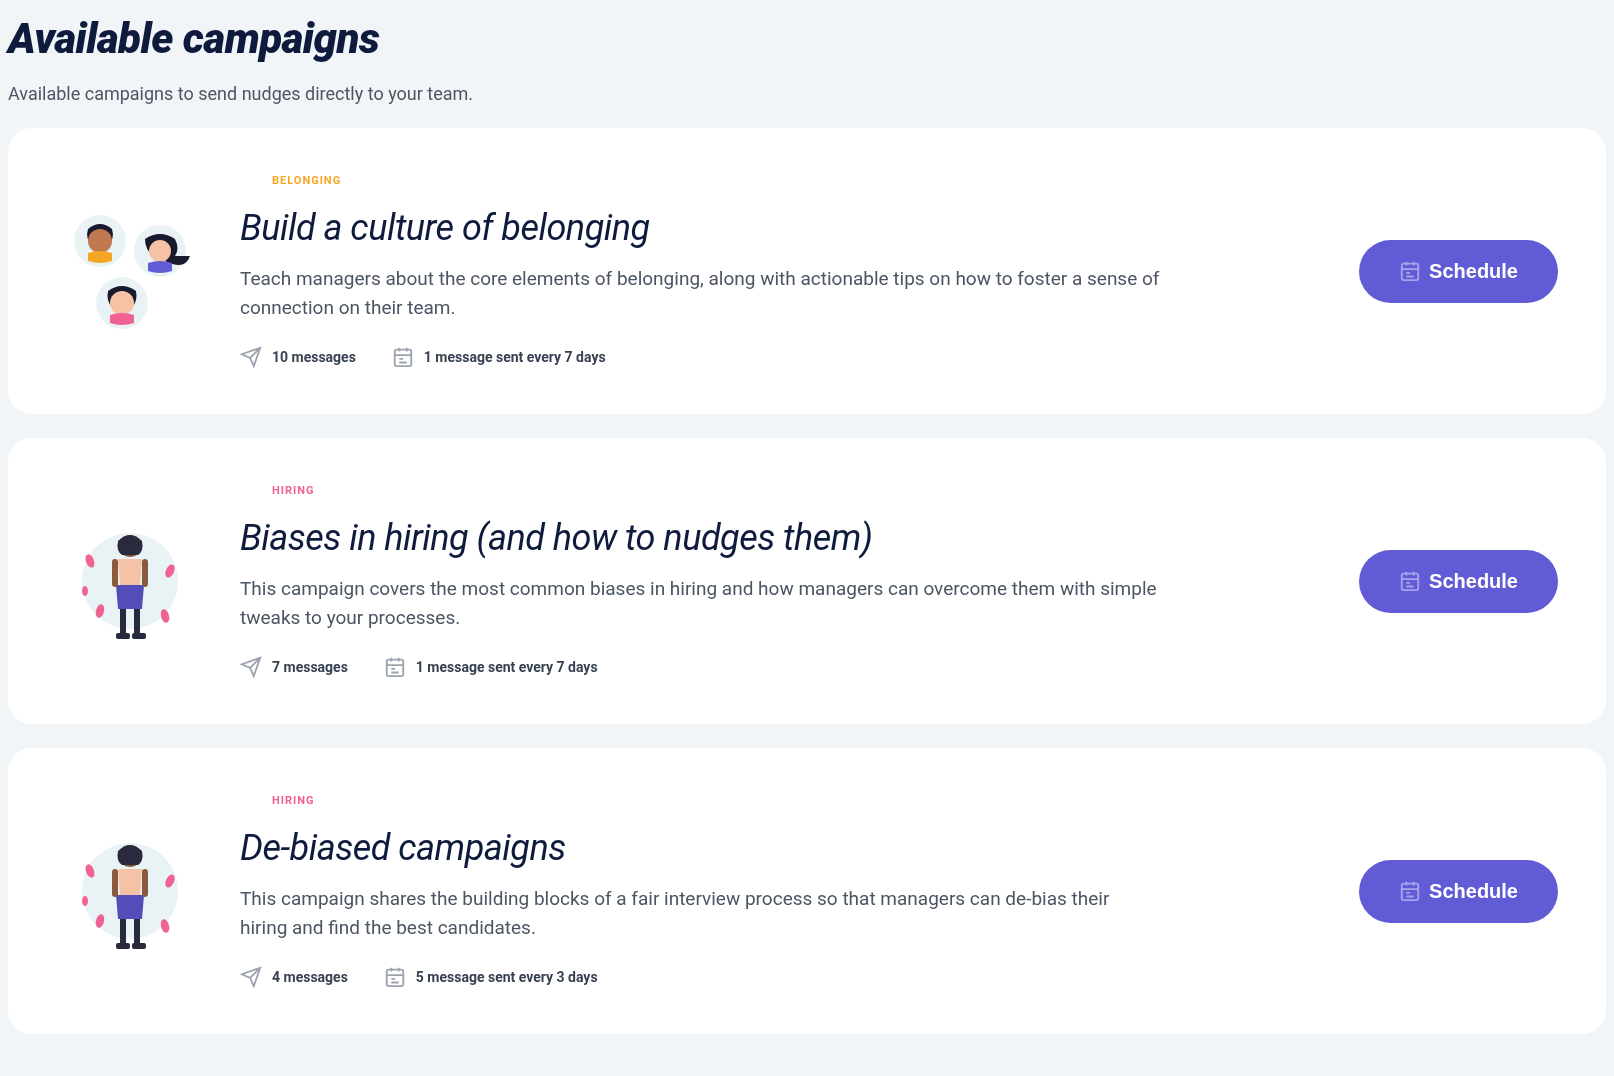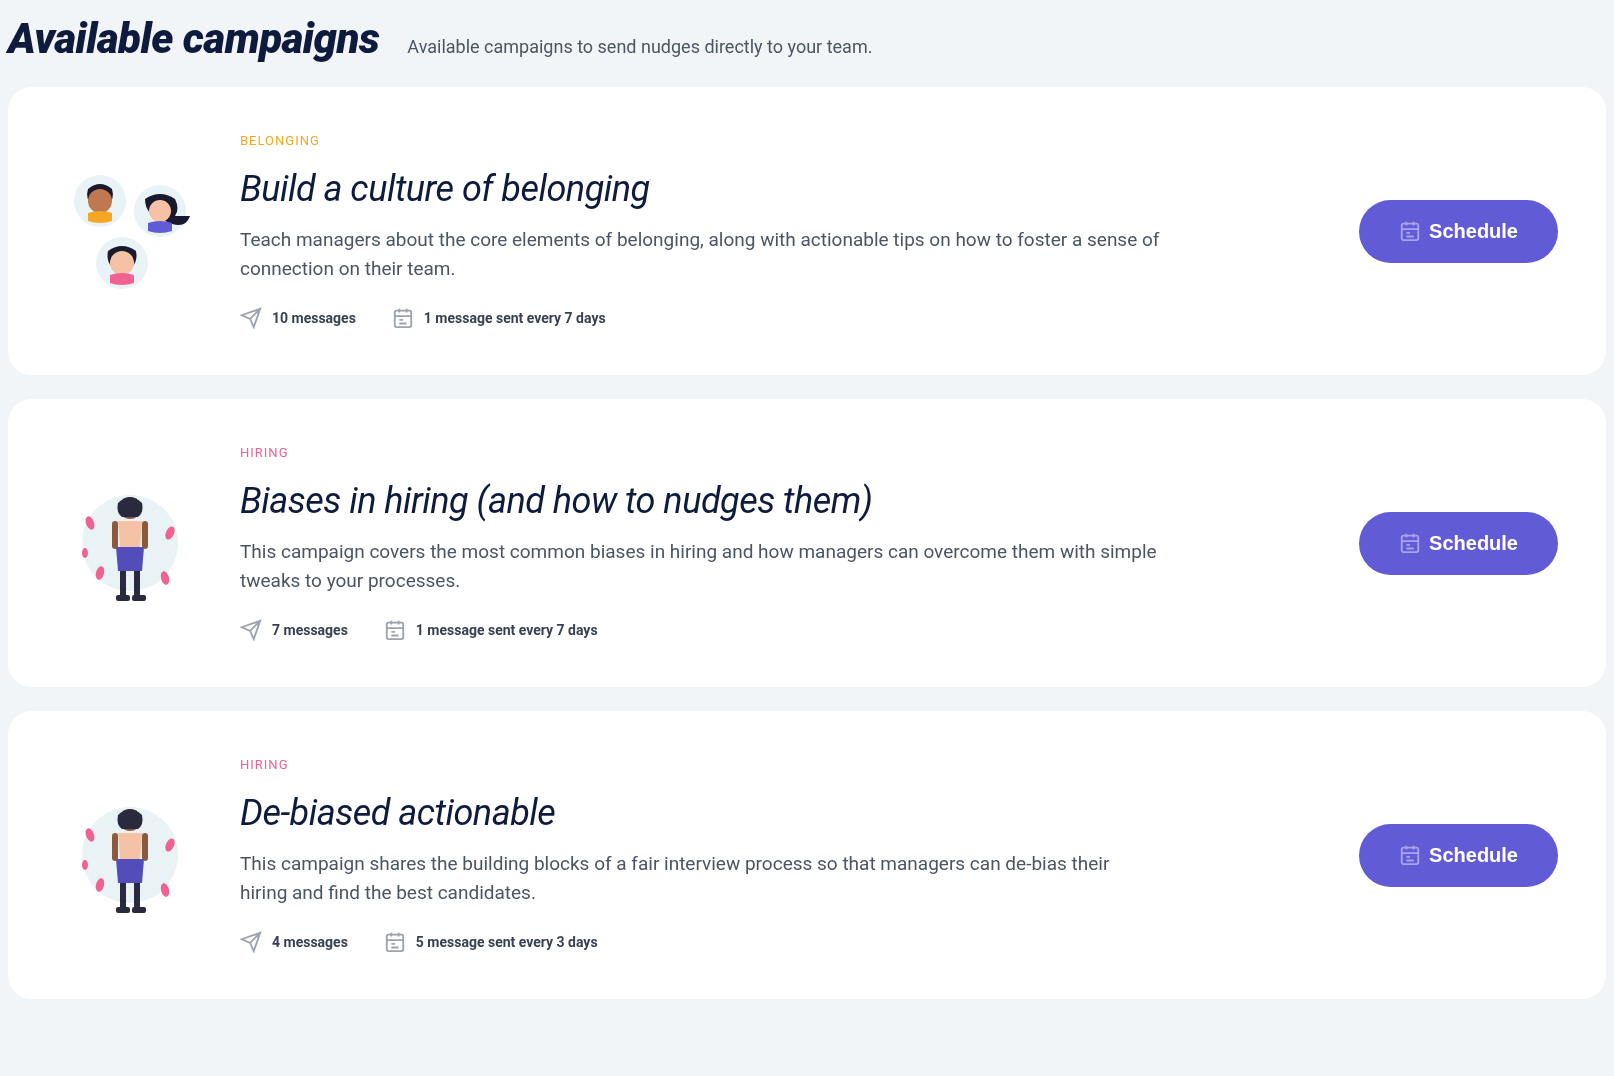--- a/index.html
+++ b/index.html
@@ -9,22 +9,23 @@
     }
     body {
       font-family: -apple-system, BlinkMacSystemFont, 'Segoe UI', Roboto, Helvetica, Arial, sans-serif;
       background-color: #f2f5f8;
       padding: 0 8px;
       width: 1614px;
     }
     .header {
       display: flex;
       align-items: baseline;
-      gap: 28px;
+      gap: 20px;
       padding: 14px 0 24px 0;
+      flex-direction: column;
     }
     .page-title {
       font-size: 42px;
       font-weight: 900;
       font-style: italic;
       color: #0f1b3d;
       letter-spacing: -0.5px;
     }
     .page-subtitle {
       font-size: 18px;
@@ -48,25 +49,26 @@
       height: 140px;
       flex-shrink: 0;
       display: flex;
       align-items: center;
       justify-content: center;
     }
     .card-content {
       flex: 1;
     }
     .card-category {
-      font-size: 13px;
-      font-weight: 400;
+      font-size: 11px;
+      font-weight: 700;
       letter-spacing: 1px;
       text-transform: uppercase;
       margin-bottom: 20px;
+      margin-left: 32px;
     }
     .cat-belonging { color: #f5a623; }
     .cat-hiring { color: #f06292; }
     .card-title {
       font-size: 36px;
       font-weight: 400;
       font-style: italic;
       color: #0f1b3d;
       letter-spacing: -0.5px;
       margin-bottom: 16px;
@@ -240,21 +242,21 @@
         <rect x="60" y="98" width="6" height="28" fill="#2a2a3e"></rect>
         <rect x="74" y="98" width="6" height="28" fill="#2a2a3e"></rect>
         <rect x="56" y="122" width="14" height="6" rx="2" fill="#2a2a3e"></rect>
         <rect x="72" y="122" width="14" height="6" rx="2" fill="#2a2a3e"></rect>
         <rect x="52" y="48" width="6" height="28" rx="3" fill="#8b5a3c"></rect>
         <rect x="82" y="48" width="6" height="28" rx="3" fill="#8b5a3c"></rect>
       </svg>
     </div>
     <div class="card-content">
       <div class="card-category cat-hiring">HIRING</div>
-      <h2 class="card-title">De-biased actionable</h2>
+      <h2 class="card-title">De-biased campaigns</h2>
       <p class="card-description">This campaign shares the building blocks of a fair interview process so that managers can de-bias their hiring and find the best candidates.</p>
       <div class="card-meta">
         <div class="meta-item">
           <svg class="meta-icon" viewBox="0 0 24 24" fill="none" stroke="currentColor" stroke-width="2">
             <path d="M22 2L11 13M22 2l-7 20-4-9-9-4 20-7z"></path>
           </svg>
           <span class="meta-text">4 messages</span>
         </div>
         <div class="meta-item">
           <svg class="meta-icon" viewBox="0 0 24 24" fill="none" stroke="currentColor" stroke-width="2">

